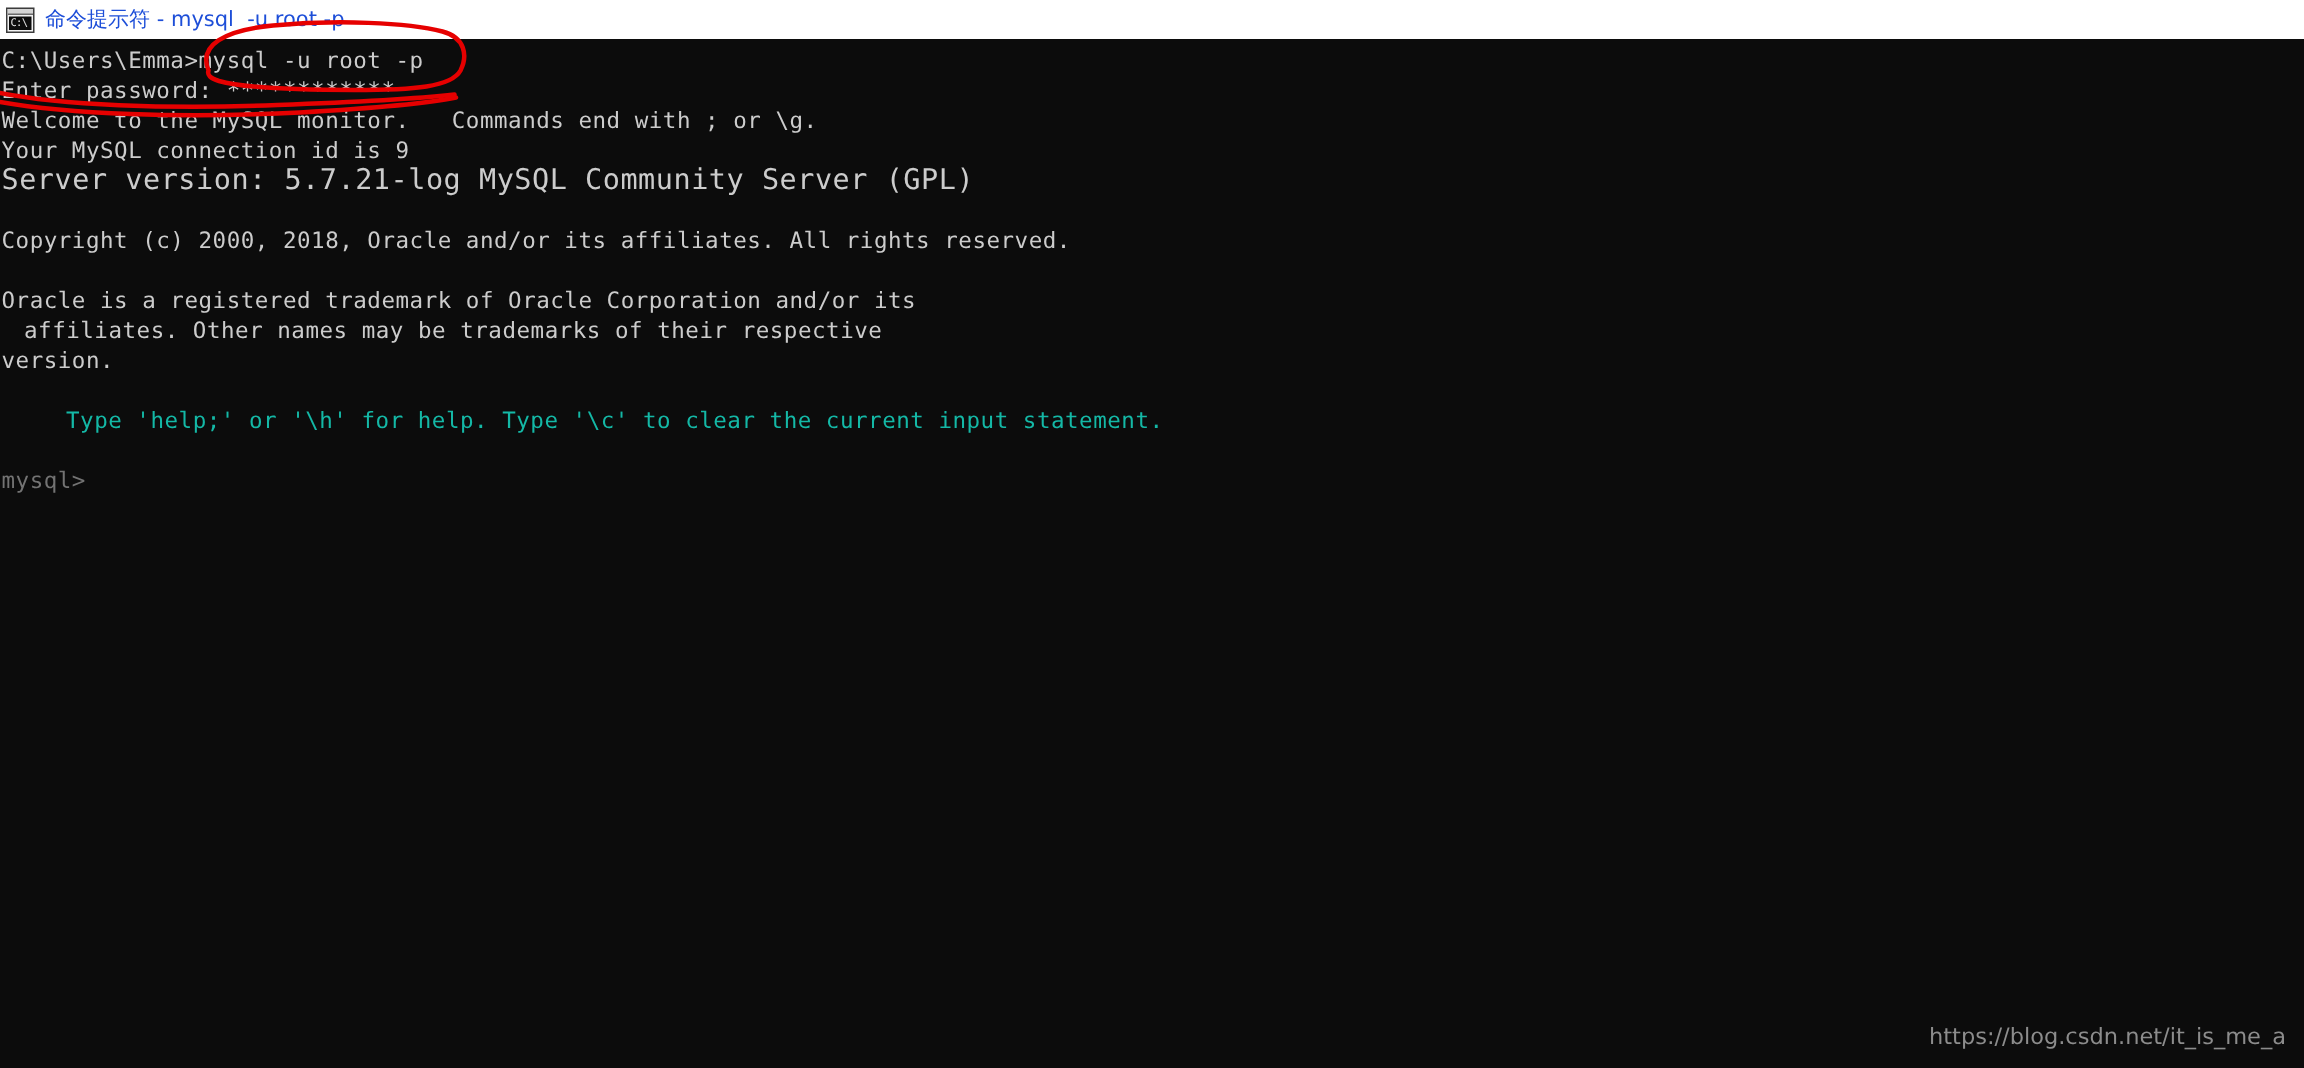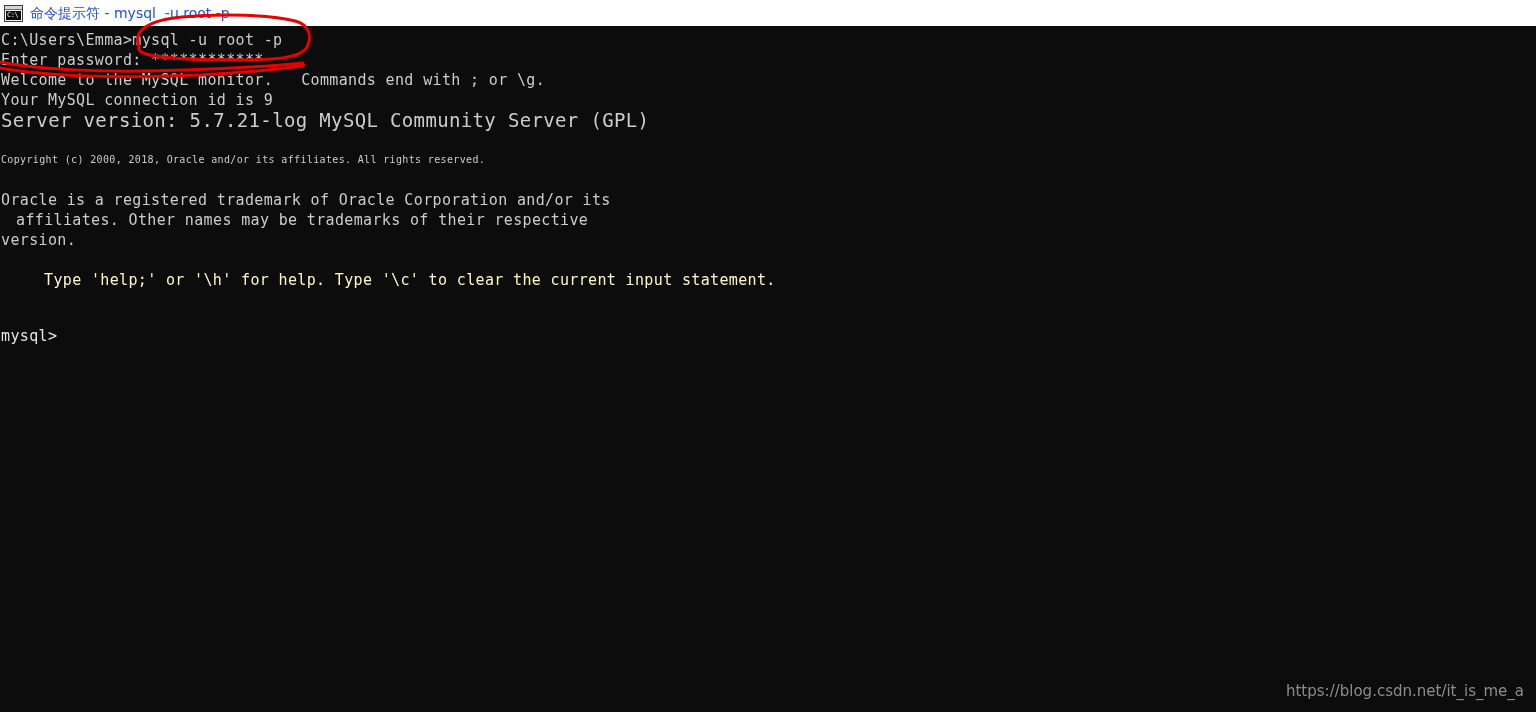--- a/index.html
+++ b/index.html
@@ -146,29 +146,29 @@
   </div>
 
   <div id="terminal" style="background: rgb(12, 12, 12);">
     <div id="console-lines">
       <div class="line" style="color: rgb(204, 204, 204); font-size: 15px; line-height: 20px; height: 20px;">C:\Users\Emma&gt;mysql -u root -p</div>
       <div class="line" style="color: rgb(204, 204, 204); font-size: 15px; line-height: 20px; height: 20px;">Enter password: ************</div>
       <div class="line" style="color: rgb(204, 204, 204); font-size: 15px; line-height: 20px; height: 20px;">Welcome to the MySQL monitor.   Commands end with ; or \g.</div>
       <div class="line" style="color: rgb(204, 204, 204); font-size: 15px; line-height: 20px; height: 20px;">Your MySQL connection id is 9</div>
       <div class="line" style="color: rgb(204, 204, 204); font-size: 19px; line-height: 20px; height: 20px;">Server version: 5.7.21-log MySQL Community Server (GPL)</div>
       <div class="line blank" style="font-size: 15px; line-height: 20px; height: 20px;"></div>
-      <div class="line" style="color: rgb(204, 204, 204); font-size: 10px; line-height: 20px; height: 20px;">Copyright (c) 2000, 2018, Oracle and/or its affiliates. All rights reserved.</div>
+      <div class="line" style="color: rgb(204, 204, 204); font-size: 15px; line-height: 20px; height: 20px;">Copyright (c) 2000, 2018, Oracle and/or its affiliates. All rights reserved.</div>
       <div class="line blank" style="font-size: 15px; line-height: 20px; height: 20px;"></div>
       <div class="line" style="color: rgb(204, 204, 204); font-size: 15px; line-height: 20px; height: 20px;">Oracle is a registered trademark of Oracle Corporation and/or its</div>
       <div class="line" style="color: rgb(204, 204, 204); font-size: 15px; line-height: 20px; height: 20px; padding-left: 16px;">affiliates. Other names may be trademarks of their respective</div>
       <div class="line" style="color: rgb(204, 204, 204); font-size: 15px; line-height: 20px; height: 20px;">version.</div>
       <div class="line blank" style="font-size: 15px; line-height: 20px; height: 20px;"></div>
-      <div class="line" style="color: #fef9c3; font-size: 15px; line-height: 20px; height: 20px; padding-left: 44px;">Type 'help;' or '\h' for help. Type '\c' to clear the current input statement.</div>
+      <div class="line" style="color: #14b8a6; font-size: 15px; line-height: 20px; height: 20px; padding-left: 44px;">Type 'help;' or '\h' for help. Type '\c' to clear the current input statement.</div>
       <div class="line blank" style="font-size: 15px; line-height: 20px; height: 20px;"></div>
-      <div class="line" style="color: #e5e5e5; font-size: 15px; line-height: 20px; height: 20px; margin-top: 16px;">mysql&gt;</div>
+      <div class="line" style="color: #737373; font-size: 15px; line-height: 20px; height: 20px;">mysql&gt;</div>
     </div>
   </div>
 
   <svg id="annotations" viewBox="0 0 1536 712">
     <path id="ann-ellipse" fill="none" stroke-linecap="round" stroke-linejoin="round" d="M 139,47
              C 132,30 150,20 182,17
              C 224,13 272,15 295,21
              C 310,25 312,37 307,47
              C 301,58 276,60 236,60
              C 196,60 160,58 146,54

